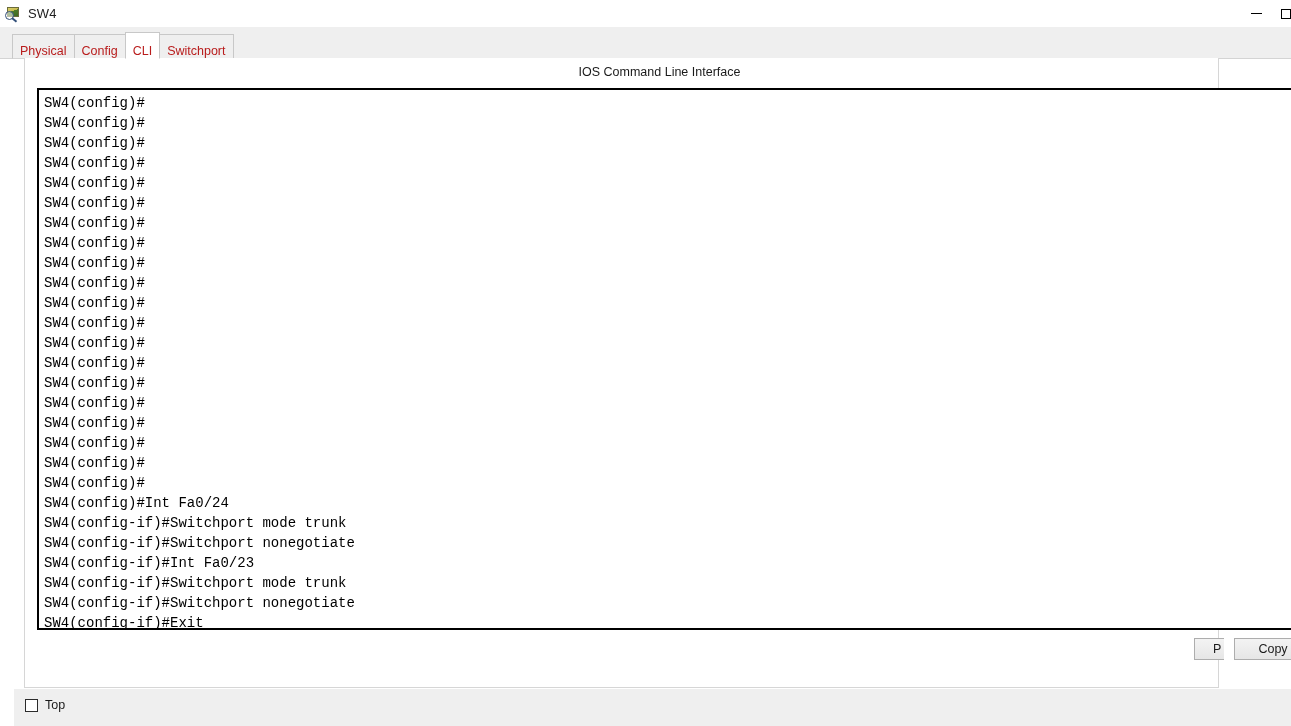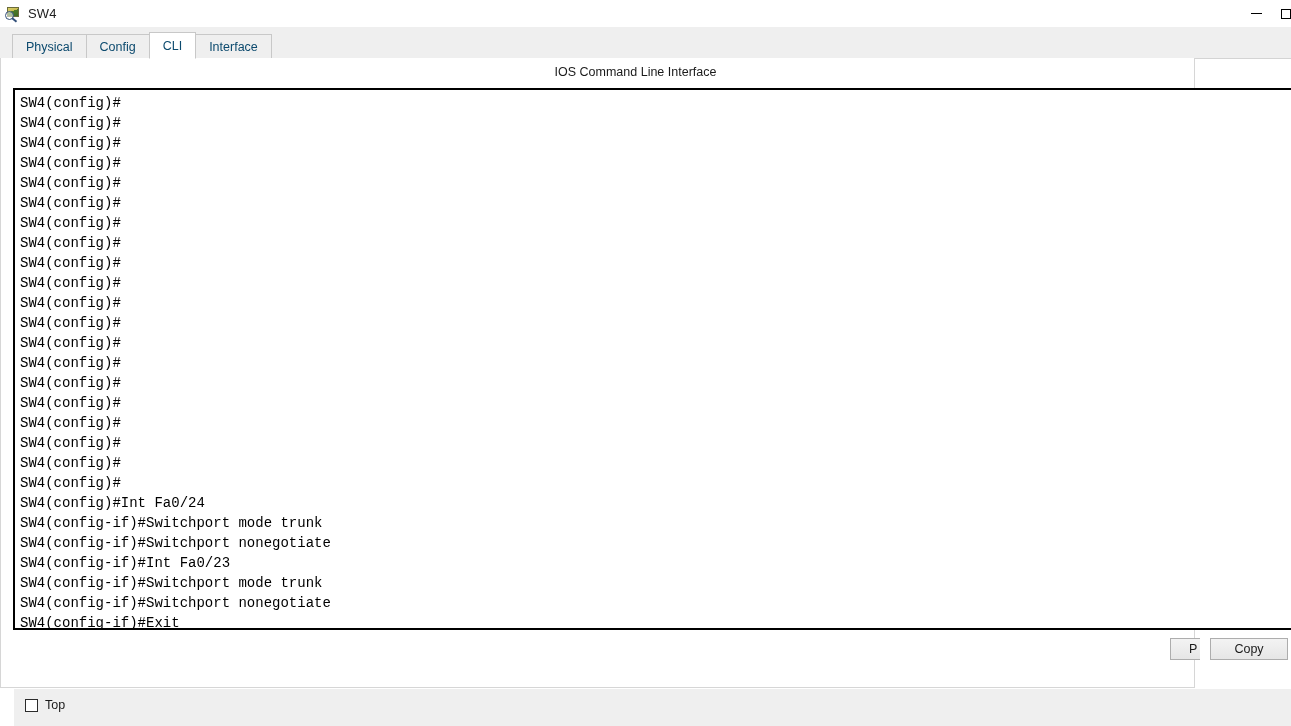--- a/index.html
+++ b/index.html
@@ -105,46 +105,46 @@
     box-sizing: border-box;
   }
   .tabs {
     position: absolute;
     left: 12px; bottom: -1px;
     display: flex;
     align-items: flex-end;
   }
   .tab {
     height: 25px;
-    padding: 0 13px;
-    display: flex;
-    align-items: center;
+    padding: 0 7px;
+    display: flex;
+    align-items: flex-end;
     justify-content: center;
     font-size: 12.5px;
-    color: #0c4a6e;
+    color: #b91c1c;
     background: #efefef;
     border: 1px solid #c8c8c8;
     border-bottom: 1px solid #d4d4d4;
     margin-right: -1px;
     box-sizing: border-box;
     white-space: nowrap;
   }
   .tab.active {
     background: #ffffff;
     border-bottom: 1px solid #ffffff;
     height: 27px;
     position: relative;
     z-index: 2;
     margin-top: 7px;
   }
 
   
   .content {
     position: absolute;
-    left: 0; top: 58px;
+    left: 24px; top: 58px;
     width: 1195px;
     height: 630px;
     background: #ffffff;
     border-left: 1px solid #d6d6d6;
     border-right: 1px solid #d6d6d6;
     border-bottom: 1px solid #d6d6d6;
     box-sizing: border-box;
     padding-left: 24px;
   }
   .cli-header {
@@ -256,21 +256,21 @@
     <div class="tab">
       <span>Physical</span>
     </div>
     <div class="tab">
       <span>Config</span>
     </div>
     <div class="tab active">
       <span>CLI</span>
     </div>
     <div class="tab">
-      <span>Interface</span>
+      <span>Switchport</span>
     </div>
   </div>
 </div>
 
 <div class="content">
 
   <div class="cli-header">IOS Command Line Interface</div>
 
   <div class="terminal" id="terminal">
       <div class="term-line">SW4(config)#</div>

